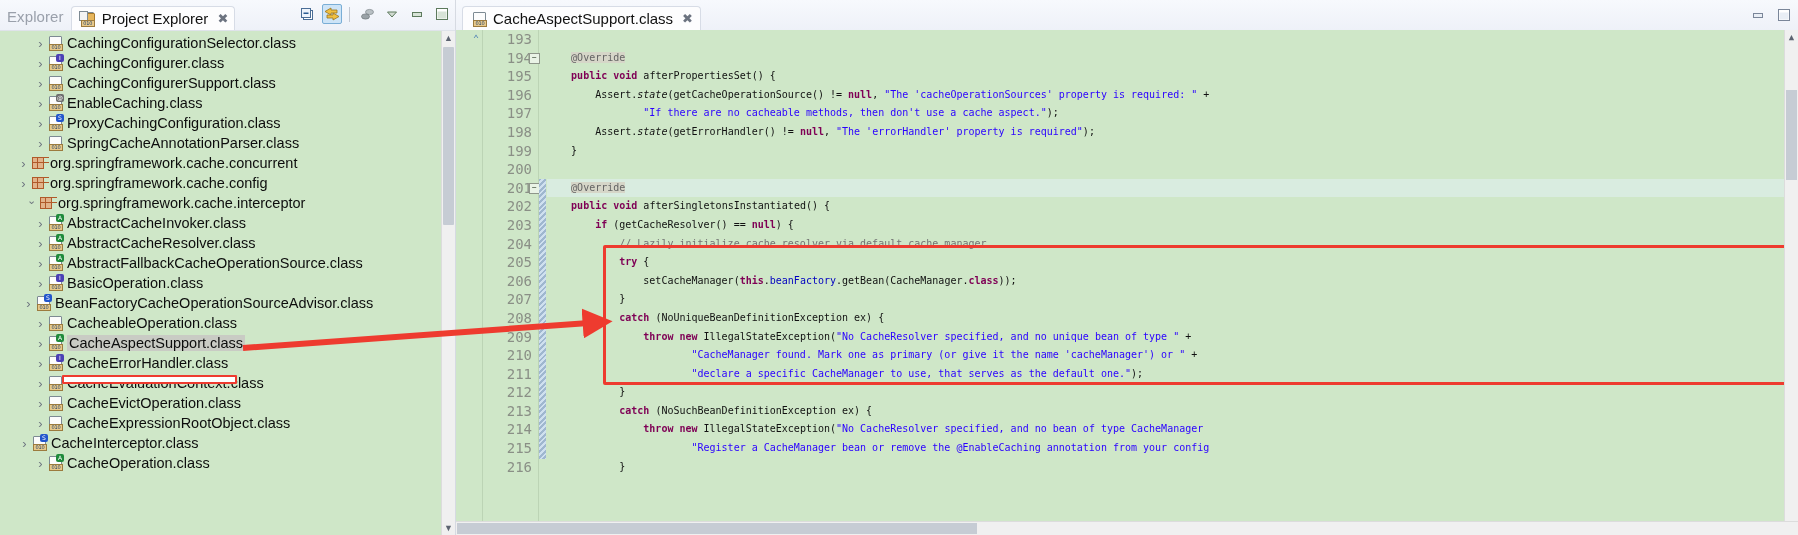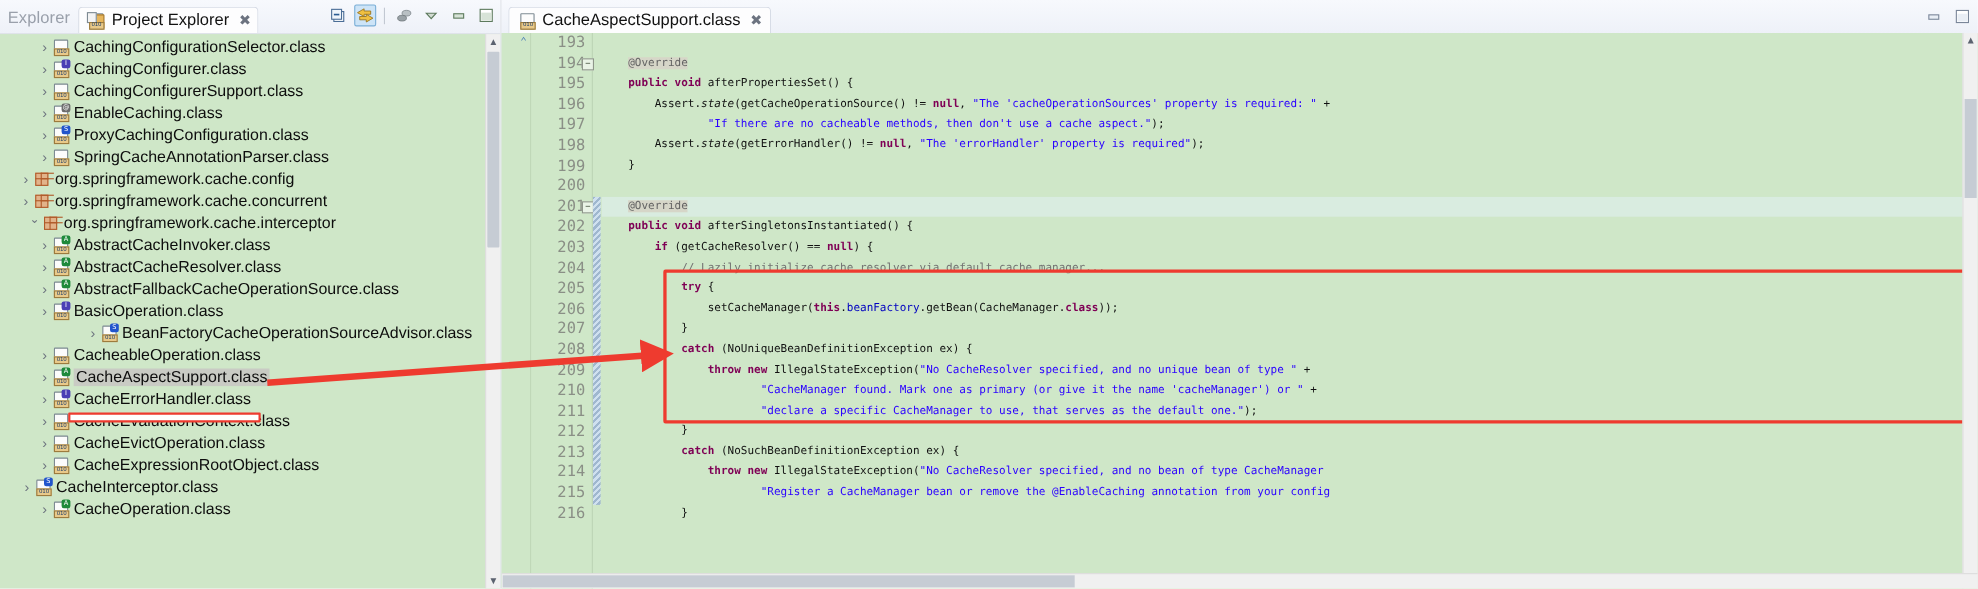--- a/index.html
+++ b/index.html
@@ -513,28 +513,28 @@
           <div class="trow" style="padding-left: 34px;">
             <span class="twist closed"></span>
             <span class="ic ic-class"></span>
             <span class="tlabel">SpringCacheAnnotationParser.class</span>
           </div>
           <div class="trow" style="padding-left: 17px;">
             <span class="twist closed"></span>
             <span class="ic ic-pkg">
               <span class="pkgv"></span>
             </span>
-            <span class="tlabel">org.springframework.cache.config</span>
+            <span class="tlabel">org.springframework.cache.concurrent</span>
           </div>
           <div class="trow" style="padding-left: 17px;">
             <span class="twist closed"></span>
             <span class="ic ic-pkg">
               <span class="pkgv"></span>
             </span>
-            <span class="tlabel">org.springframework.cache.concurrent</span>
+            <span class="tlabel">org.springframework.cache.config</span>
           </div>
           <div class="trow" style="padding-left: 25px;">
             <span class="twist open"></span>
             <span class="ic ic-pkg">
               <span class="pkgv"></span>
             </span>
             <span class="tlabel">org.springframework.cache.interceptor</span>
           </div>
           <div class="trow" style="padding-left: 34px;">
             <span class="twist closed"></span>
@@ -557,21 +557,21 @@
             </span>
             <span class="tlabel">AbstractFallbackCacheOperationSource.class</span>
           </div>
           <div class="trow" style="padding-left: 34px;">
             <span class="twist closed"></span>
             <span class="ic ic-class">
               <span class="badge i">I</span>
             </span>
             <span class="tlabel">BasicOperation.class</span>
           </div>
-          <div class="trow" style="padding-left: 38px; margin-left: 40px;">
+          <div class="trow" style="padding-left: 22px;">
             <span class="twist closed"></span>
             <span class="ic ic-class">
               <span class="badge s">S</span>
             </span>
             <span class="tlabel">BeanFactoryCacheOperationSourceAdvisor.class</span>
           </div>
           <div class="trow" style="padding-left: 34px;">
             <span class="twist closed"></span>
             <span class="ic ic-class"></span>
             <span class="tlabel">CacheableOperation.class</span>

